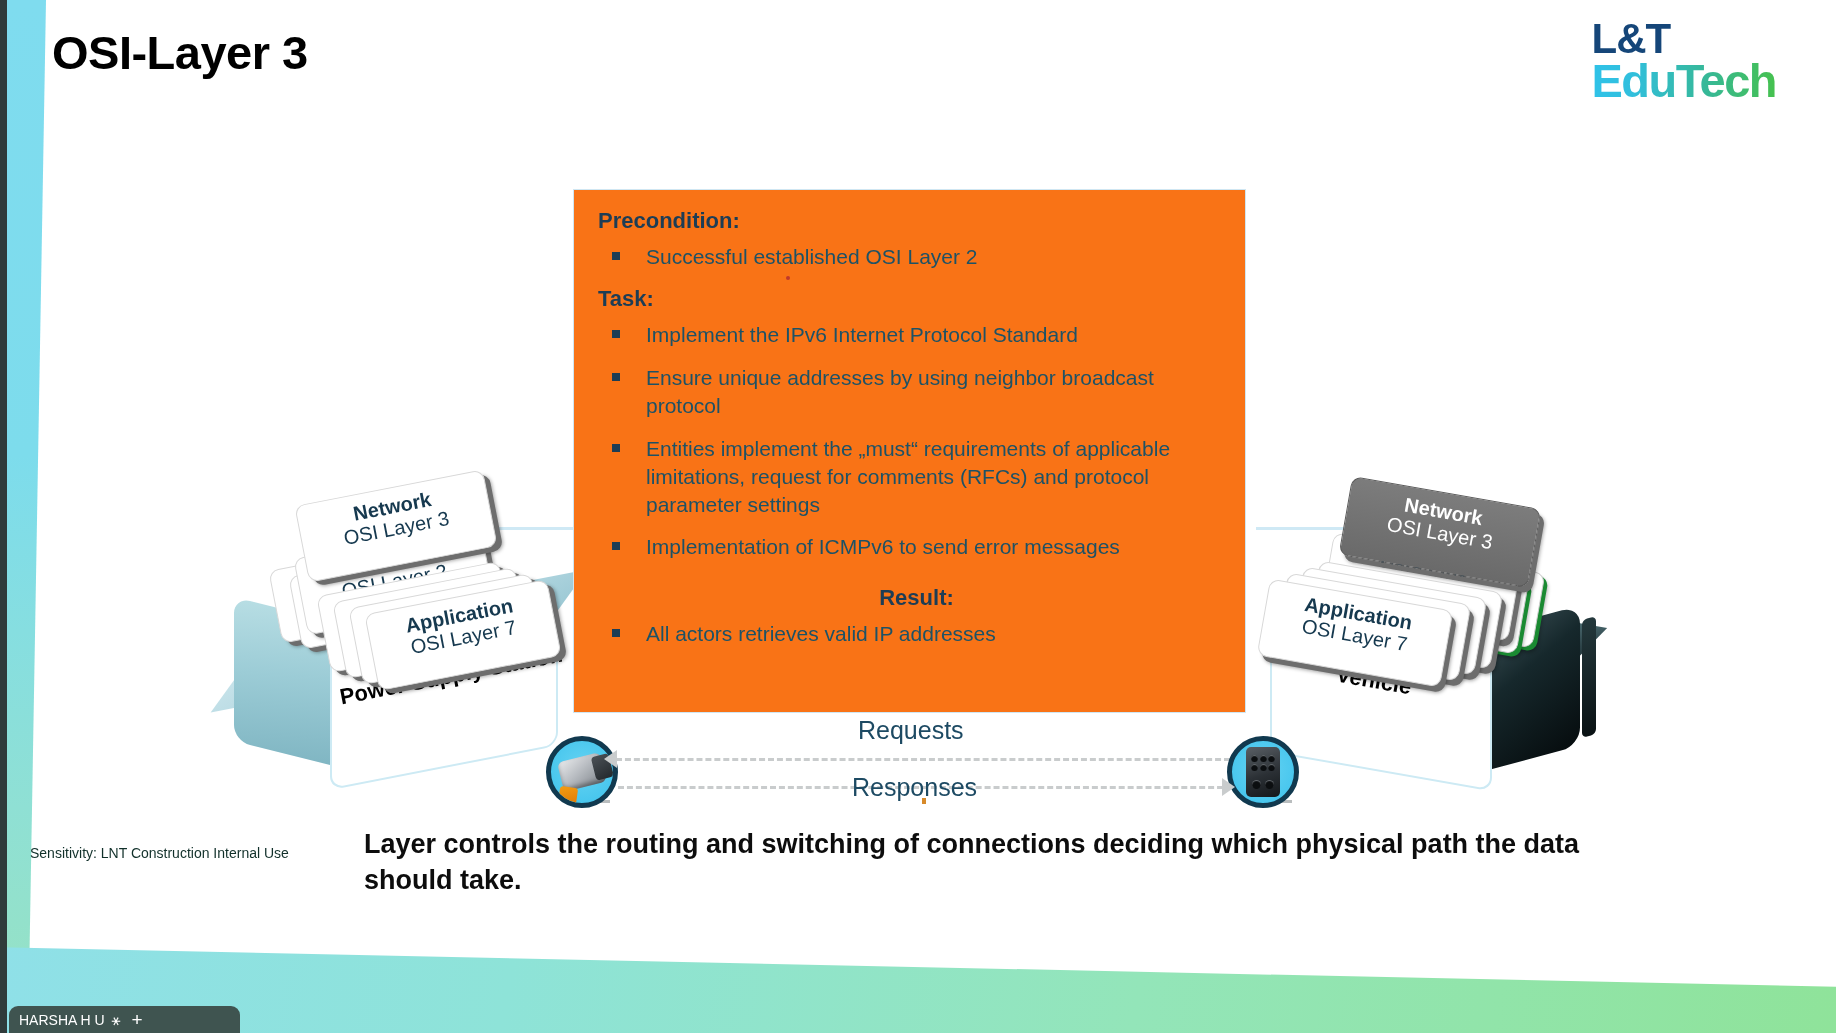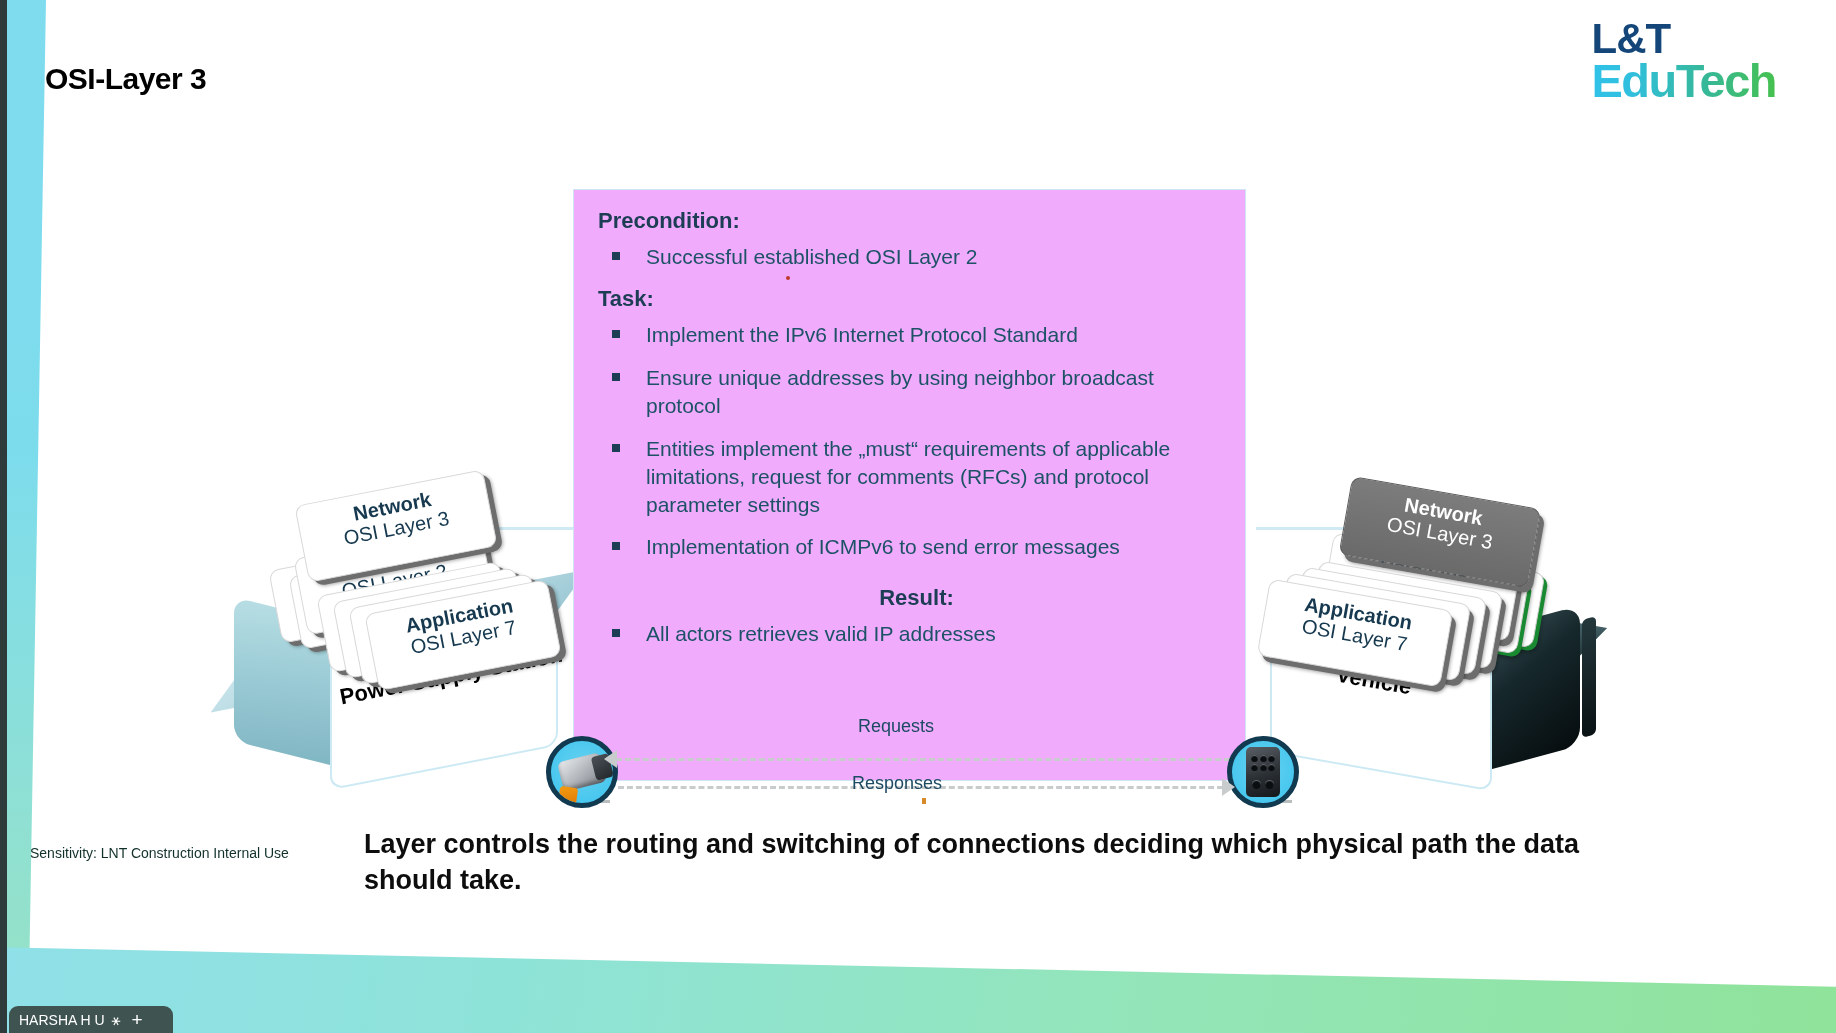--- a/index.html
+++ b/index.html
@@ -33,44 +33,44 @@
   .bottom-wedge {
     position: absolute; left: 0; bottom: 0;
     width: 1836px; height: 110px;
     background: linear-gradient(100deg, #8fe0e8 0%, #8ee3d8 28%, #93e5b9 62%, #8fe39a 100%);
     clip-path: polygon(0 22%, 100% 58%, 100% 100%, 0 100%);
     z-index: 2;
   }
 
   
   .slide-title {
-    position: absolute; left: 45px; top: 25px;
-    font-size: 30px; font-weight: bold; color: #000000;
-    letter-spacing: -0.5px; z-index: 5; margin-top: 37px;
+    position: absolute; left: 52px; top: 25px;
+    font-size: 47px; font-weight: bold; color: #000000;
+    letter-spacing: -0.5px; z-index: 5;
   }
   .logo {
     position: absolute; right: 60px; top: 20px;
     text-align: left; line-height: 0.92; z-index: 5;
   }
   .logo-top {
     font-size: 42px; font-weight: bold; color: #154679;
     letter-spacing: -1px;
   }
   .logo-bot {
     font-size: 47px; font-weight: bold; letter-spacing: -1.5px;
     background: linear-gradient(90deg, #2fc2e8 0%, #31bfdd 22%, #36b898 62%, #46c14e 100%);
     -webkit-background-clip: text; background-clip: text;
     -webkit-text-fill-color: transparent; color: transparent;
   }
 
   
   .info-panel {
     position: absolute; left: 573px; top: 189px;
-    width: 673px; height: 592px;
-    background: #f0abfc; border: 1.5px solid #cfe6f2;
+    width: 673px; height: 524px;
+    background: #f97316; border: 1.5px solid #cfe6f2;
     z-index: 4; padding: 14px 20px 0 22px;
   }
   .ip-head {
     font-size: 22px; font-weight: bold; color: #1d3d55;
     margin: 4px 0 9px 2px;
   }
   .ip-head.result { margin-top: 24px; margin-left: 12px; text-align: center; }
   .ip-item {
     display: flex; align-items: flex-start;
     margin: 0 0 15px 16px;
@@ -231,21 +231,21 @@
     left: 604px; top: 750px;
     border-top: 9px solid transparent; border-bottom: 9px solid transparent;
     border-right: 13px solid #c9cccd;
   }
   .arrow-head.right {
     left: 1222px; top: 778px;
     border-top: 9px solid transparent; border-bottom: 9px solid transparent;
     border-left: 13px solid #c9cccd;
   }
   .flow-label {
-    position: absolute; font-size: 18px; color: #1d4a63; z-index: 7;
+    position: absolute; font-size: 25px; color: #1d4a63; z-index: 7;
   }
   .flow-label.req { left: 858px; top: 716px; }
   .flow-label.res { left: 852px; top: 773px; }
   .tick { position:absolute; width:14px; height:3px; background:#b9bdbe; z-index:6; }
   .tick.t1 { left: 596px; top: 800px; }
   .tick.t2 { left: 1278px; top: 800px; }
   .orange-dot { position:absolute; left:922px; top:798px; width:4px; height:6px; background:#d78a2a; z-index:6; }
 
   
   .caption {
@@ -256,21 +256,21 @@
 
   
   .sensitivity {
     position: absolute; left: 30px; bottom: 172px;
     font-size: 14px; color: #11302a; z-index: 7;
     white-space: nowrap;
     text-align: center;
   }
   .taskbar {
     position: absolute; left: 9px; bottom: 0;
-    width: 164px; height: 27px;
+    width: 231px; height: 27px;
     background: #3f5450; border-radius: 9px 9px 0 0;
     display: flex; align-items: center; gap: 7px;
     padding: 0 10px; z-index: 9;
   }
   .tb-name { font-size: 14px; color: #ffffff; white-space: nowrap; }
   .tb-icon { color: #ffffff; font-size: 15px; line-height: 1; }
   .tb-plus { color: #ffffff; font-size: 19px; line-height: 1; margin-left: 4px; }
 </style>
 </head>
 <body>

